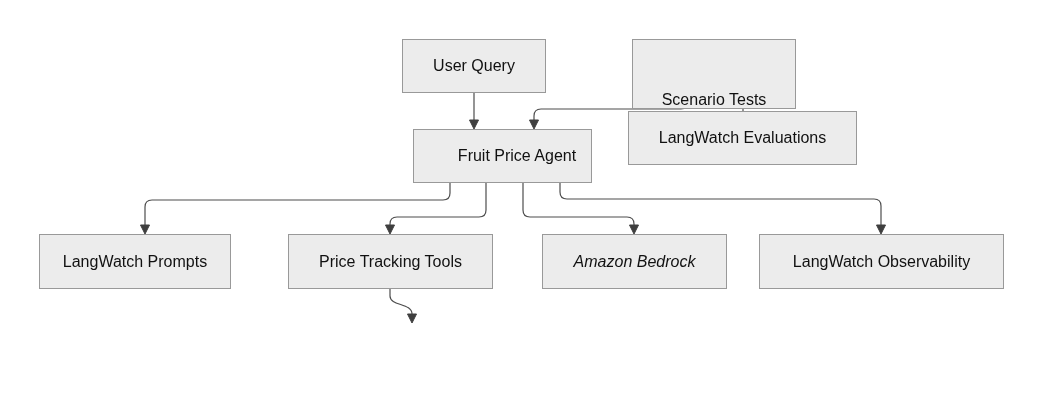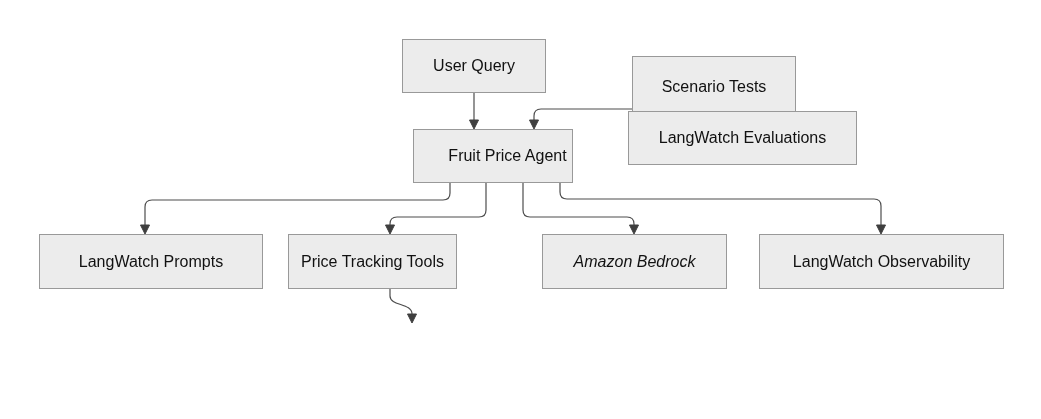--- a/index.html
+++ b/index.html
@@ -78,37 +78,37 @@
     <g>
       <path d="M390,289 L390,296 C390,306 412,303 412,314"></path>
       <polygon points="407.5,314 416.5,314 412,323"></polygon>
     </g>
   </svg>
 
   <div class="node" style="left:402px; top:39px; width:144px; height:54px;">
     <span>User Query</span>
   </div>
 
-  <div class="node" style="left:632px; top:56px; width:164px; height:62px;">
+  <div class="node" style="left:632px; top:39px; width:164px; height:70px;align-items:flex-end;">
     <span>Scenario Tests</span>
   </div>
 
-  <div class="node" style="left:413px; top:129px; width:160px; height:54px;padding-left:29px;">
+  <div class="node" style="left:413px; top:129px; width:179px; height:54px;padding-left:29px;">
     <span>Fruit Price Agent</span>
   </div>
 
   <div class="node" style="left:628px; top:111px; width:229px; height:54px;">
     <span>LangWatch Evaluations</span>
   </div>
 
-  <div class="node" style="left:39px; top:234px; width:224px; height:55px;">
+  <div class="node" style="left:39px; top:234px; width:192px; height:55px;">
     <span>LangWatch Prompts</span>
   </div>
 
-  <div class="node" style="left:288px; top:234px; width:169px; height:55px;">
+  <div class="node" style="left:288px; top:234px; width:205px; height:55px;">
     <span>Price Tracking Tools</span>
   </div>
 
   <div class="node" style="left:542px; top:234px; width:185px; height:55px;font-style:italic;">
     <span>Amazon Bedrock</span>
   </div>
 
   <div class="node" style="left:759px; top:234px; width:245px; height:55px;">
     <span>LangWatch Observability</span>
   </div>

